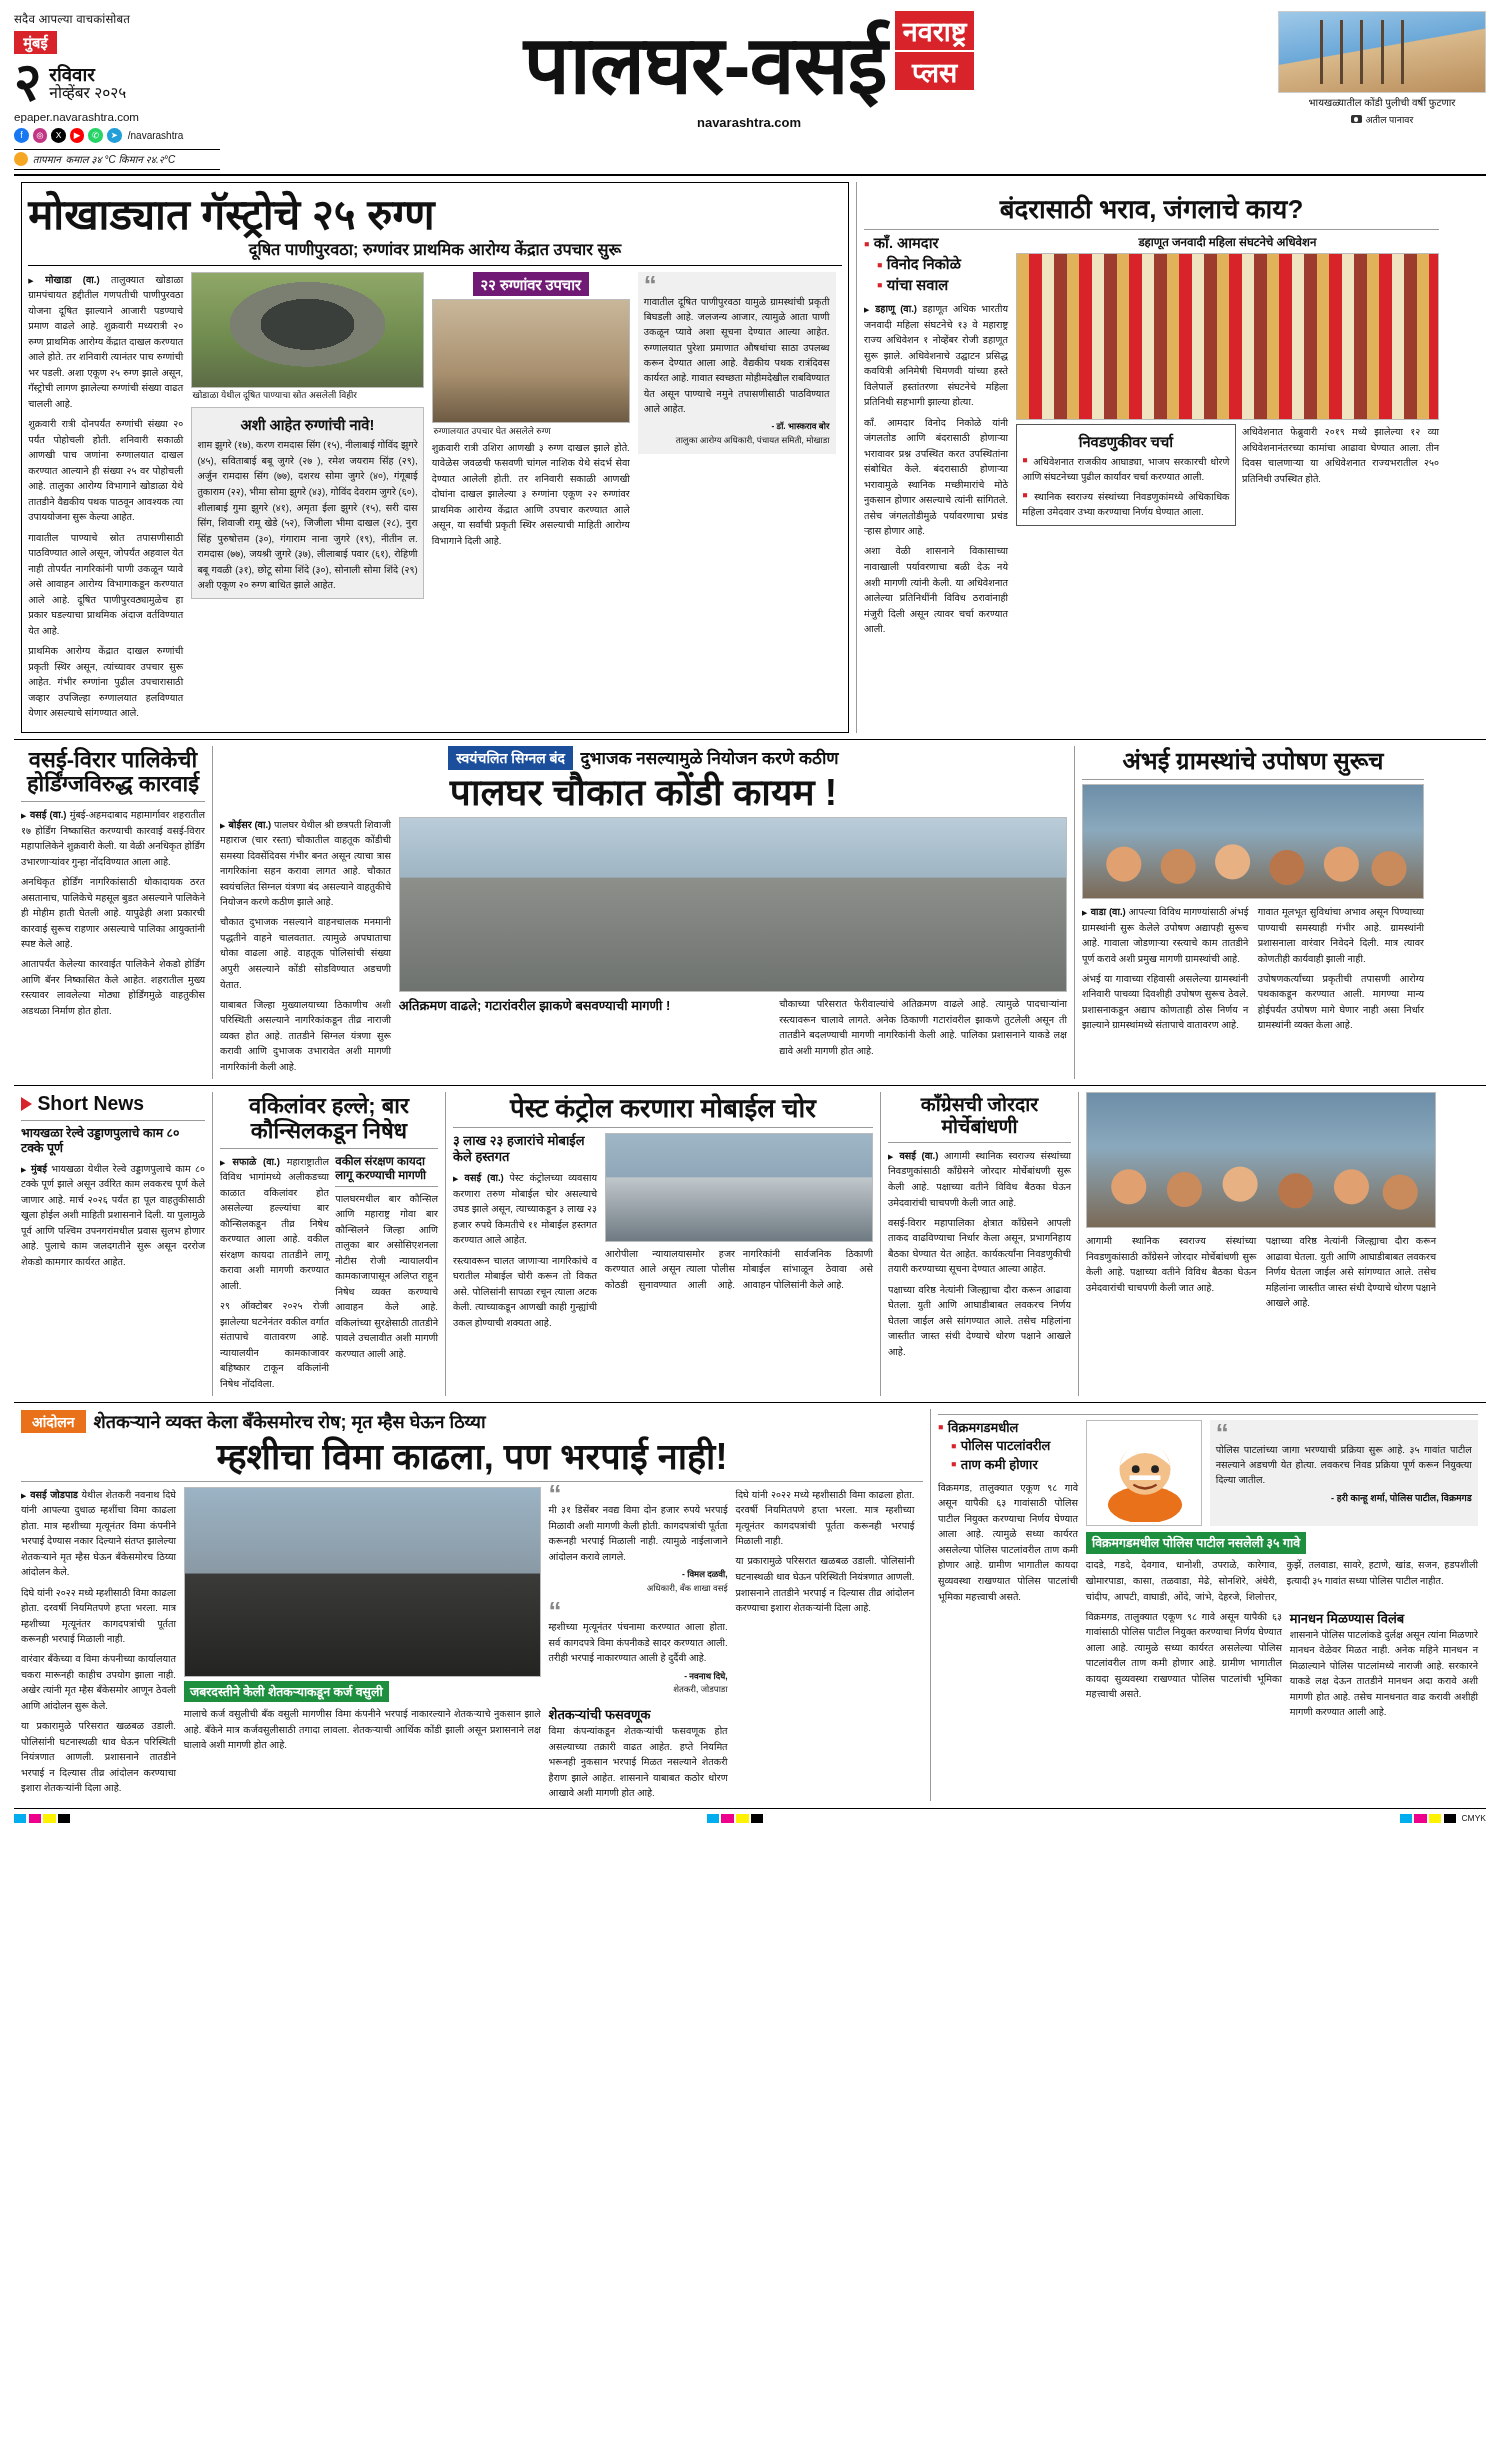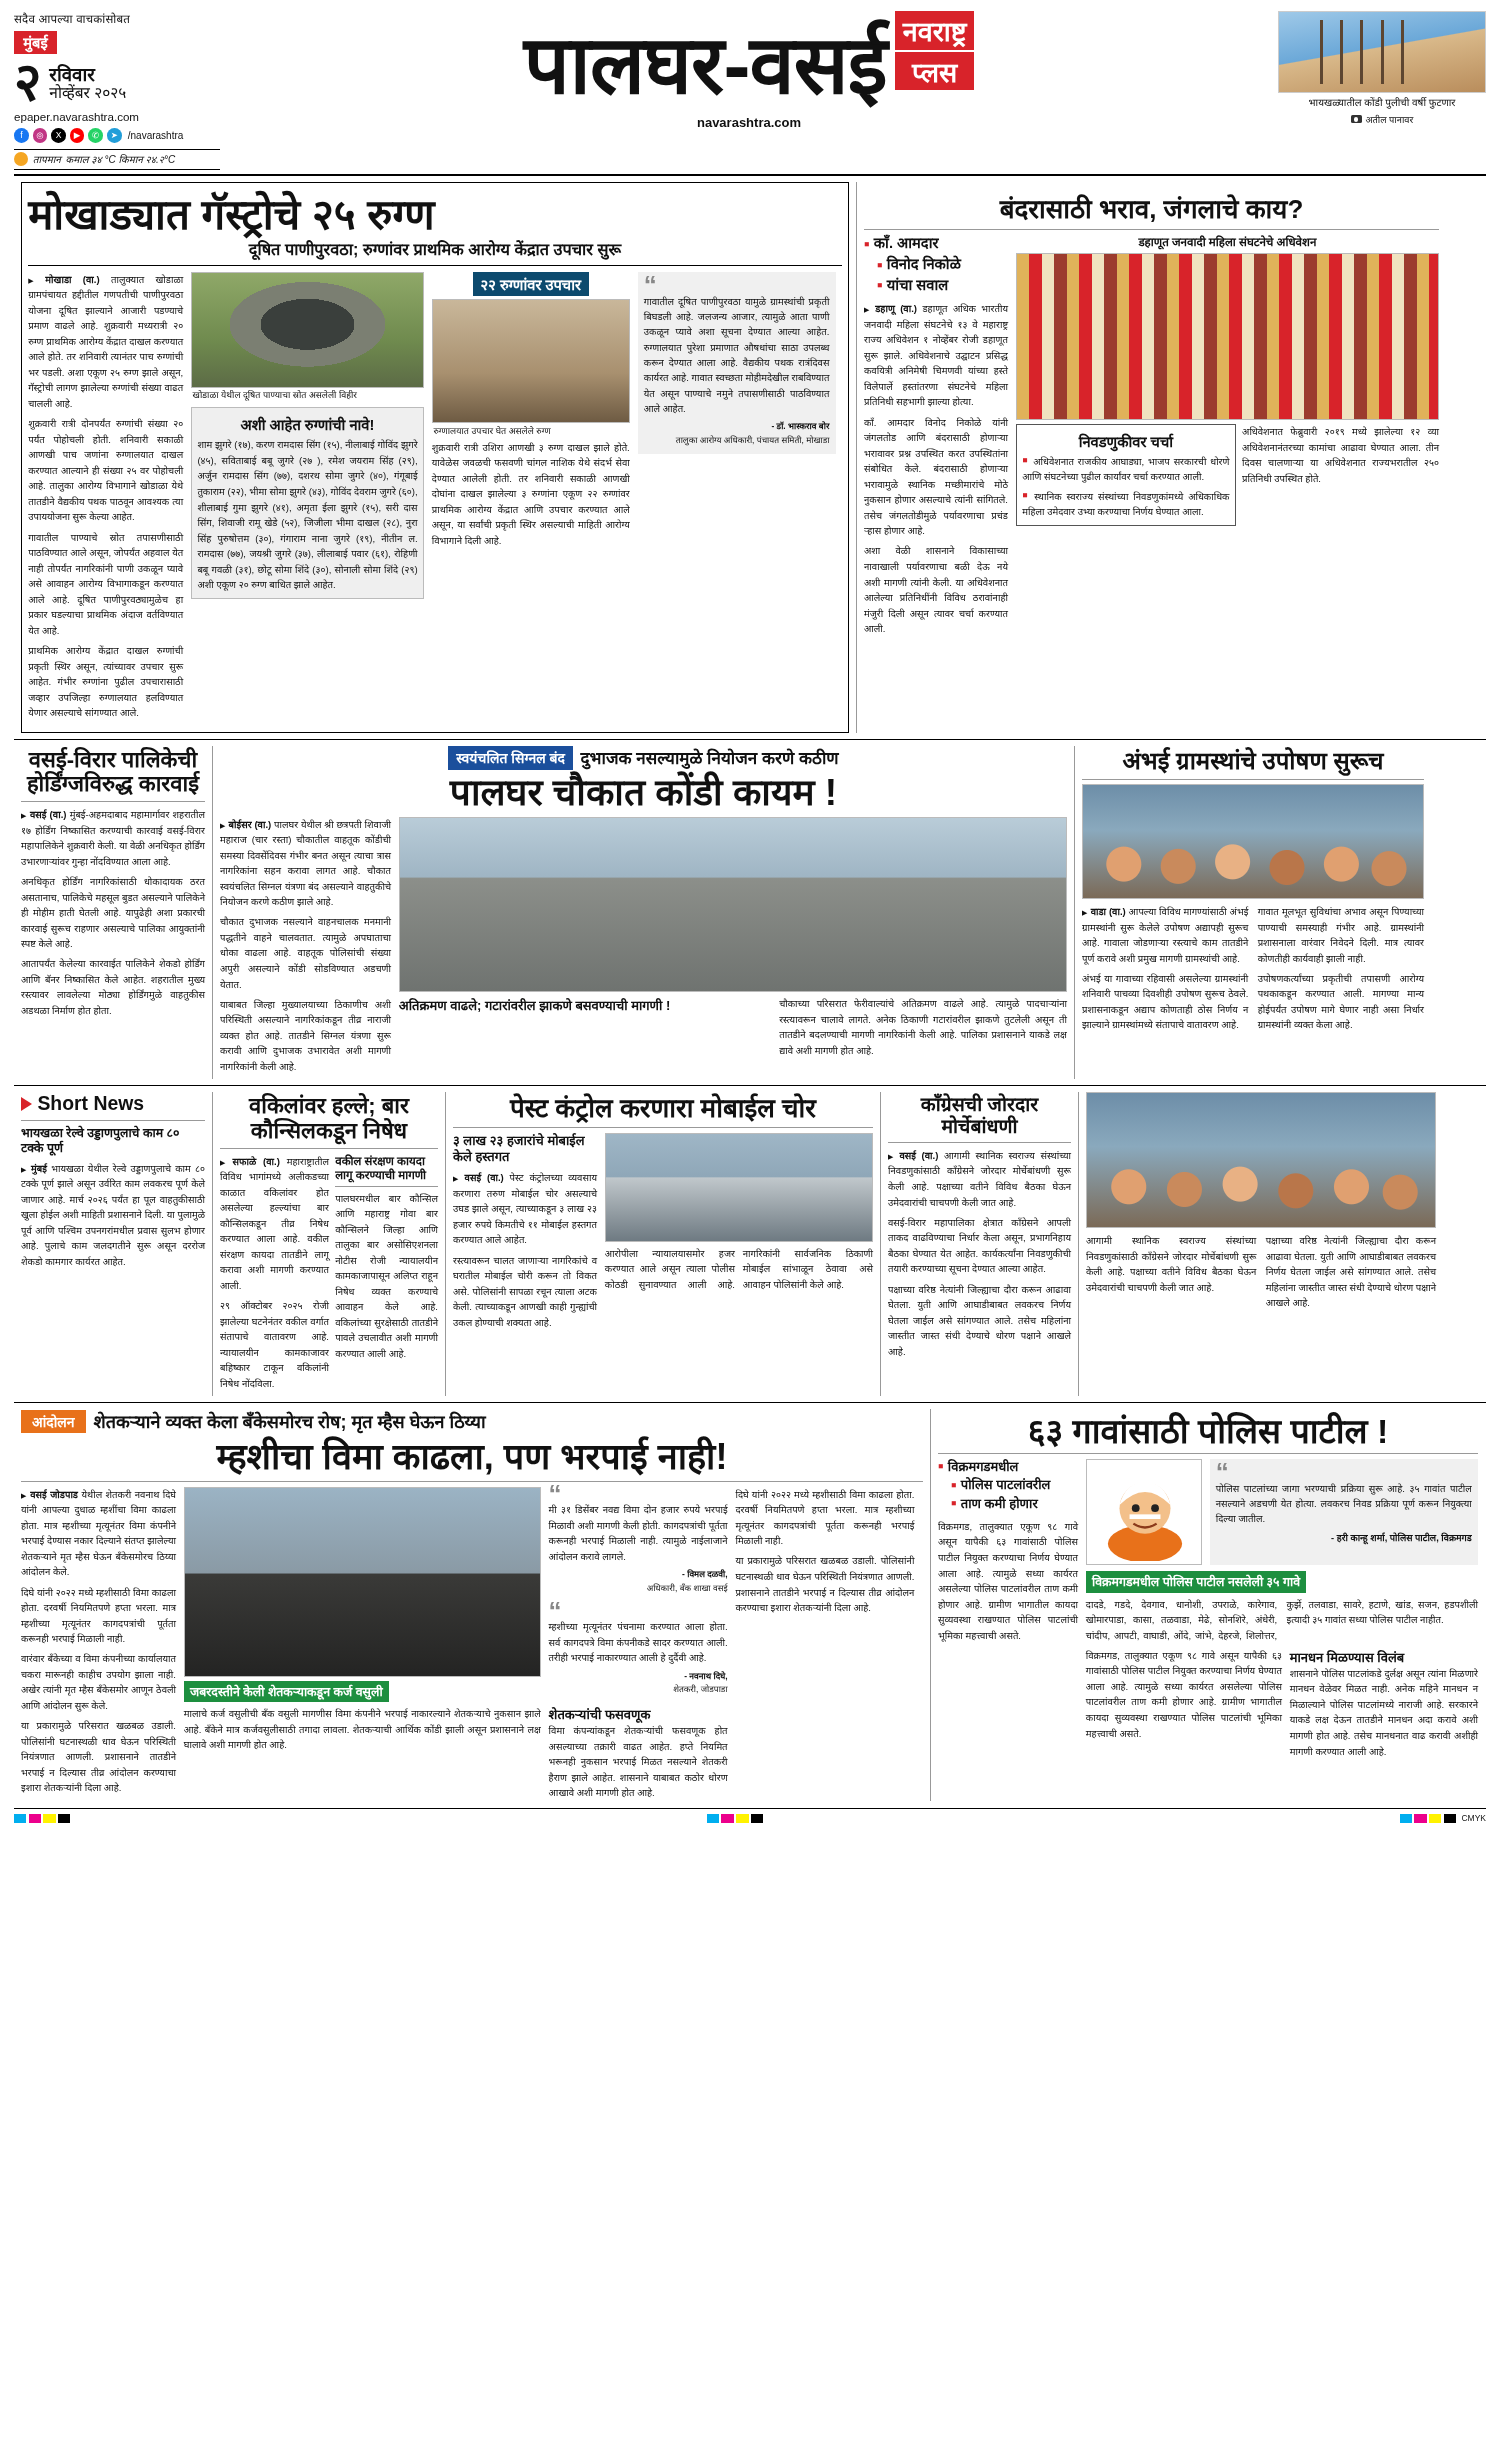--- a/index.html
+++ b/index.html
@@ -62,21 +62,21 @@
   .body p { margin:0 0 4.7px; }
   .lead:before { content:"\25B6"; font-size:7px; margin-right:3.1px; }
 
   .photo { width:100%; background:#cfd6dc; border:0.8px solid #bbb; position:relative; overflow:hidden; }
   .cap { font-size:9px; line-height:1.3; padding:2.3px 1.6px; }
 
   .quotebox { background:#f0f0f0; padding:6.2px; font-size:9.6px; line-height:1.6; text-align:justify; }
   .qmark { font-size:26px; font-weight:bold; color:#888; line-height:.6; display:block; }
   .qattr { font-size:9.3px; font-weight:bold; text-align:right; margin-top:3.9px; }
   .qattr span { display:block; font-weight:normal; font-size:8.5px; }
-  .greenbar { background:#0c4a6e; color:#fff; font-size:14.7px; font-weight:bold; padding:2.3px 7.8px; display:inline-block; }
+  .greenbar { background:#701a75; color:#fff; font-size:14.7px; font-weight:bold; padding:2.3px 7.8px; display:inline-block; }
   .bluebar { background:#1b4f9c; color:#fff; font-size:14px; font-weight:bold; padding:2.3px 7.8px; display:inline-block; }
 
   .bullets { font-size:14.7px; font-weight:bold; line-height:1.3; }
   .bullets li { margin-bottom:1.6px; }
   ul.bl { list-style:none; margin:0; padding:0; }
   ul.bl li:before { content:"\25A0"; color:#d8232a; font-size:8.5px; margin-right:4.7px; vertical-align:1.6px; }
 
   .boxed { border:0.8px solid #555; padding:5.4px; }
   .shadedbox { background:#efefef; border:0.8px solid #bbb; padding:5.4px; }
 
@@ -422,21 +422,20 @@
           <div class="body">विमा कंपन्यांकडून शेतकऱ्यांची फसवणूक होत असल्याच्या तक्रारी वाढत आहेत. हप्ते नियमित भरूनही नुकसान भरपाई मिळत नसल्याने शेतकरी हैराण झाले आहेत. शासनाने याबाबत कठोर धोरण आखावे अशी मागणी होत आहे.</div>
         </div>
         <div style="width:179px;" class="body">
           <p>दिघे यांनी २०२२ मध्ये म्हशीसाठी विमा काढला होता. दरवर्षी नियमितपणे हप्ता भरला. मात्र म्हशीच्या मृत्यूनंतर कागदपत्रांची पूर्तता करूनही भरपाई मिळाली नाही.</p>
           <p>या प्रकारामुळे परिसरात खळबळ उडाली. पोलिसांनी घटनास्थळी धाव घेऊन परिस्थिती नियंत्रणात आणली. प्रशासनाने तातडीने भरपाई न दिल्यास तीव्र आंदोलन करण्याचा इशारा शेतकऱ्यांनी दिला आहे.</p>
         </div>
       </div>
     </div>
 
     <div class="col vline" style="width:555px;">
-      <h1 class="head" style="text-align:center;font-size:34px;">६३ गावांसाठी पोलिस पाटील !</h1>
       <div class="thin"></div>
       <div style="display:flex;gap:7.8px;">
         <div style="width:140px;">
           <ul class="bl bullets" style="font-size:13px;">
             <li>विक्रमगडमधील</li>
             <li style="padding-left:13px;">पोलिस पाटलांवरील</li>
             <li style="padding-left:13px;">ताण कमी होणार</li>
           </ul>
           <div class="body" style="margin-top:6.2px;">विक्रमगड, तालुक्यात एकूण ९८ गावे असून यापैकी ६३ गावांसाठी पोलिस पाटील नियुक्त करण्याचा निर्णय घेण्यात आला आहे. त्यामुळे सध्या कार्यरत असलेल्या पोलिस पाटलांवरील ताण कमी होणार आहे. ग्रामीण भागातील कायदा सुव्यवस्था राखण्यात पोलिस पाटलांची भूमिका महत्त्वाची असते.</div>
         </div>

